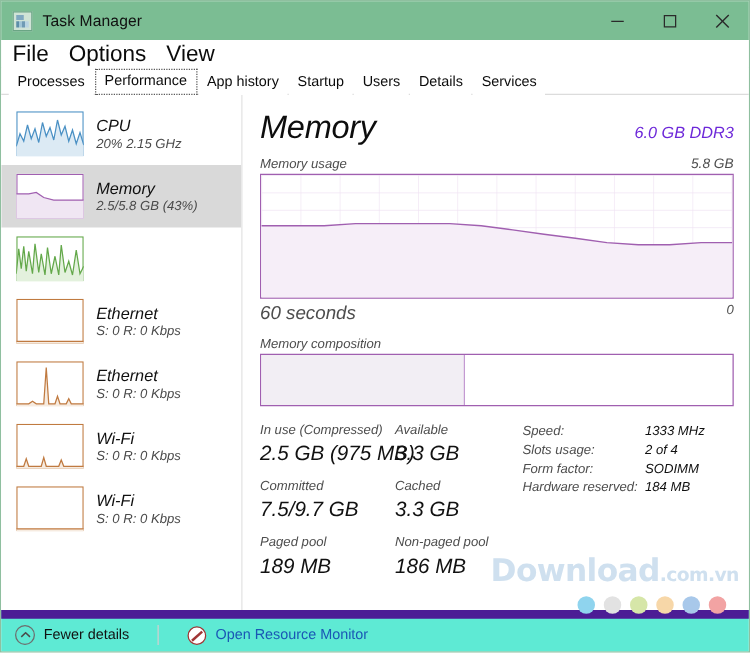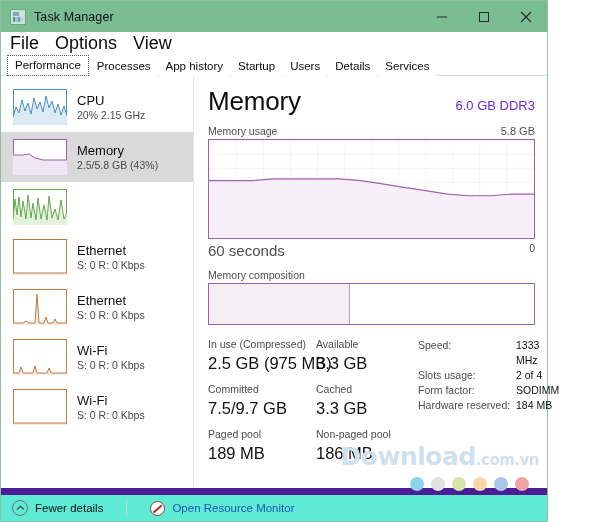--- a/index.html
+++ b/index.html
@@ -5,21 +5,21 @@
   * { box-sizing: border-box; }
   html, body { margin:0; padding:0; }
   body {
     width:600px; height:522px;
     font-family:"Liberation Sans", sans-serif;
     background:#ffffff;
     overflow:hidden;
     position:relative;
   }
   .window {
-    width:548px; height:522px;
+    width:600px; height:522px;
     border:1px solid #8fbf9f;
     background:#fff;
     position:relative;
     display:flex; flex-direction:column;
   }
   
   .titlebar {
     height:31px; background:#7bbd93;
     display:flex; align-items:center;
     flex:0 0 auto; position:relative;
@@ -64,21 +64,21 @@
     padding:2px 7px 3px 7px;
     line-height:14px;
     position:relative; top:1px;
     background:#fff;
   }
   .tab.selected {
     border:1px dotted #5a5a5a;
     background:#fff;
   }
   
-  .content { flex:1 1 auto; display:flex; min-height:0; background:#fff; }
+  .content { flex:1 1 auto; display:flex; min-height:0; background:#fff;font-style:italic; }
   .sidebar {
     width:193px; flex:0 0 193px; background:#fff;
     border-right:1px solid #e4e4e4;
     padding-top:6px; overflow:hidden;
   }
   .side-item {
     height:50px; display:flex; align-items:center; padding-left:12px; gap:10px;
   }
   .side-item.selected { background:#d9d9d9; }
   .mini {
@@ -198,22 +198,22 @@
     </div>
   </div>
 
   <div class="menubar">
     <div class="menu-item">File</div>
     <div class="menu-item">Options</div>
     <div class="menu-item">View</div>
   </div>
 
   <div class="tabstrip">
+    <div class="tab">Processes</div>
     <div class="tab selected">Performance</div>
-    <div class="tab">Processes</div>
     <div class="tab">App history</div>
     <div class="tab">Startup</div>
     <div class="tab">Users</div>
     <div class="tab">Details</div>
     <div class="tab">Services</div>
   </div>
 
   <div class="content">
 
     <div class="sidebar" id="sidebar">

